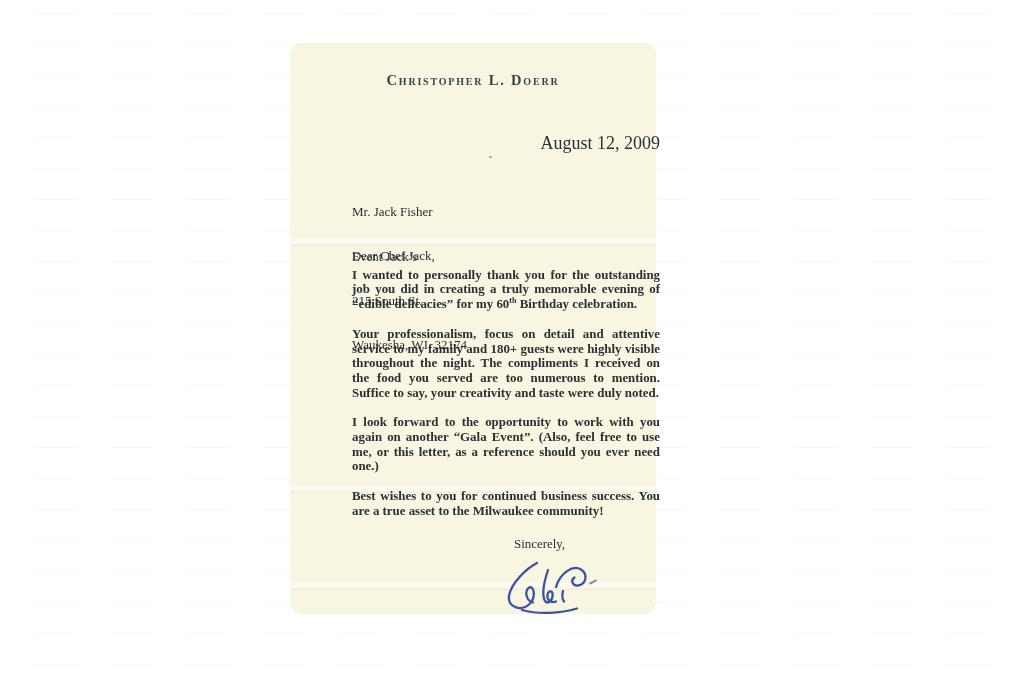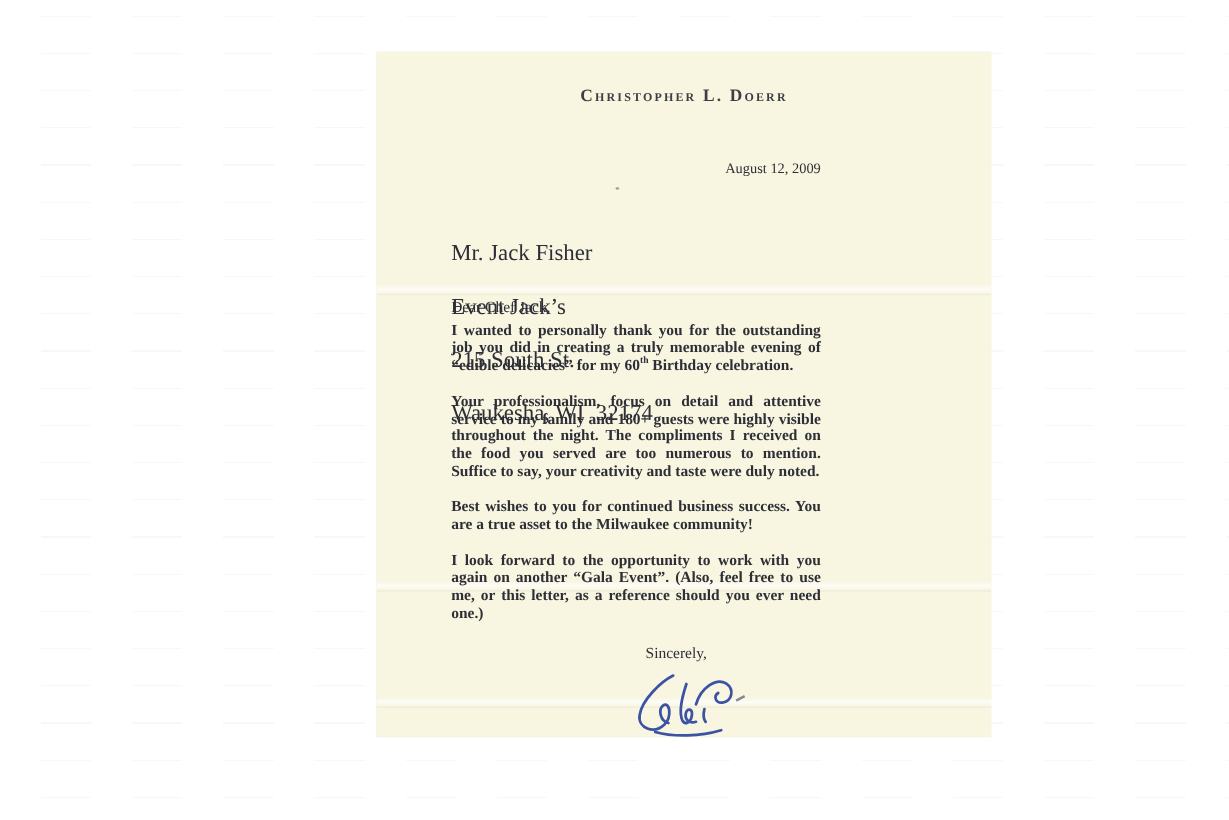--- a/index.html
+++ b/index.html
@@ -16,26 +16,27 @@
     position: absolute;
     inset: 0;
     width: 1024px;
     height: 683px;
     background-image:
       repeating-linear-gradient(90deg, #ffffff 0 34px, rgba(255,255,255,0) 34px 76px),
       repeating-linear-gradient(180deg, rgba(255,255,255,0) 0 13px, rgba(105,105,118,0.05) 13px 14px, rgba(255,255,255,0) 14px 31px);
   }
   .paper {
     position: absolute;
-    left: 314px;
+    left: 290px;
     top: 43px;
-    width: 512px;
+    width: 366px;
     height: 571px;
     background: #f8f5e1;
     box-shadow: 0 0 1px rgba(190,185,150,0.45);
+    border-radius: 14px;
   }
   .crease {
     position: absolute;
     left: 0;
     width: 100%;
     height: 9px;
     background: linear-gradient(180deg,
       rgba(255,255,255,0) 0%,
       rgba(255,255,255,0.7) 45%,
       rgba(255,255,255,0.25) 75%,
@@ -56,28 +57,28 @@
     font-size: 14.5px;
     letter-spacing: 1.8px;
     color: #3e3f45;
   }
   .date-line {
     position: absolute;
     top: 90px;
     left: 62px;
     width: 308px;
     text-align: right;
-    font-size: 12px;
+    font-size: 18px;
     color: #2e2f36;
   }
   .recipient {
     position: absolute;
     top: 133px;
     left: 62px;
-    font-size: 19px;
+    font-size: 13px;
     line-height: 14.7px;
     color: #2e2f36;
     white-space: pre;
   }
   .content {
     position: absolute;
     top: 206px;
     left: 62px;
     width: 308px;
     font-size: 12.9px;
@@ -153,23 +154,23 @@
       <div>Waukesha, WI  32174</div>
     </div>
 
     <div class="content">
       <div class="salutation">Dear Chef Jack,</div>
 
       <p class="para"><span>I wanted to personally thank you for the outstanding job you did in creating a truly memorable evening of “edible delicacies” for my 60</span><sup>th</sup><span> Birthday celebration.</span></p>
 
       <p class="para">Your professionalism, focus on detail and attentive service to my family and 180+ guests were highly visible throughout the night. The compliments I received on the food you served are too numerous to mention. Suffice to say, your creativity and taste were duly noted.</p>
 
+      <p class="para">I look forward to the opportunity to work with you again on another “Gala Event”. (Also, feel free to use me, or this letter, as a reference should you ever need one.)</p>
+
       <p class="para">Best wishes to you for continued business success. You are a true asset to the Milwaukee community!</p>
-
-      <p class="para">I look forward to the opportunity to work with you again on another “Gala Event”. (Also, feel free to use me, or this letter, as a reference should you ever need one.)</p>
 
       <div class="closing">Sincerely,</div>
 
       <div class="signature">
         <svg width="108" height="58" viewBox="0 0 108 58" xmlns="http://www.w3.org/2000/svg">
           <path class="sig-stroke" d="M37,6 C27,11 11,26 9,39 C7.5,50 21,55 29.5,47 C36.5,40 34,27 28.5,31 C24.5,34 26,44 33,45.5"></path>
           <path class="sig-stroke" d="M48,13 C44,25 42,37 44.5,43 C46.5,47.5 51.5,45.5 52.5,39.5 C53.5,33.5 48.5,32.5 47.5,37.5 C46.5,42.5 50.5,46.5 56,44.5"></path>
           <path class="sig-stroke" d="M63,34 C62,38 62,42 64,44.5"></path>
           <path class="sig-stroke" d="M56,30 C60,16 73,7.5 81,12.5 C88.5,17.5 86,27.5 78,28.5 C72,29 70.5,23 74.5,20.5"></path>
           <path class="sig-stroke" d="M22,53 C38,57.5 60,56.5 77,51.5"></path>

